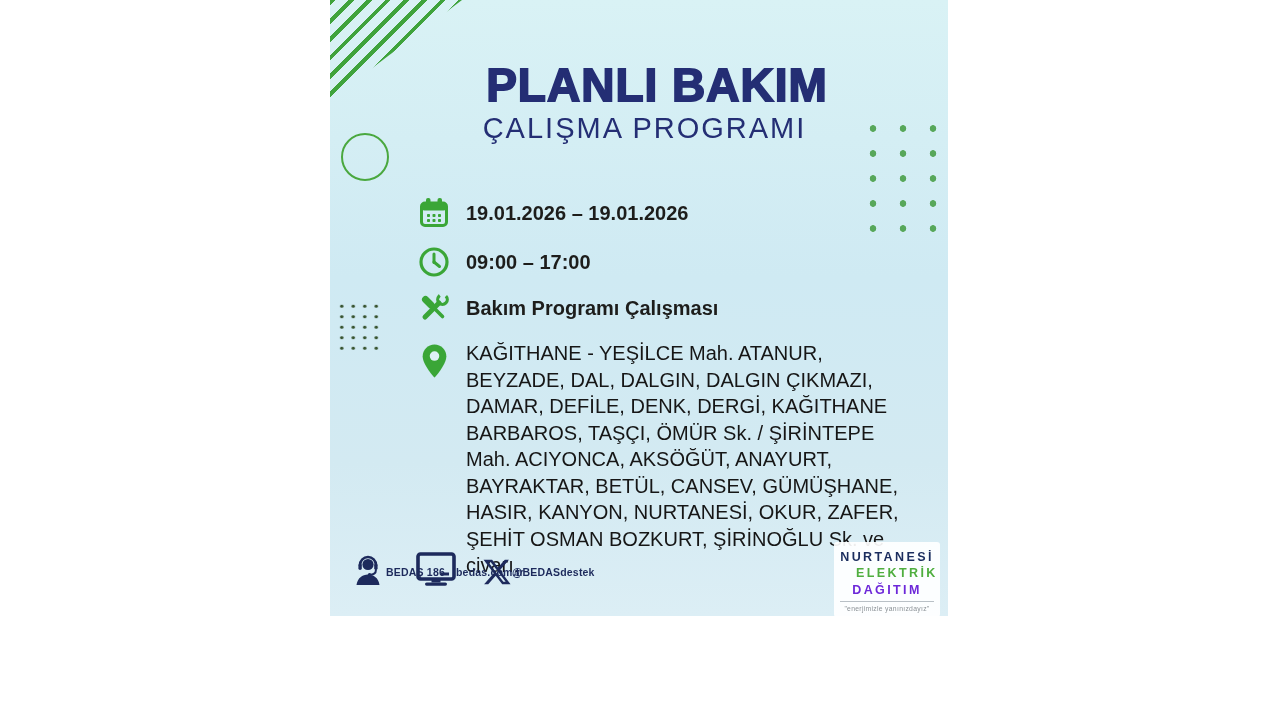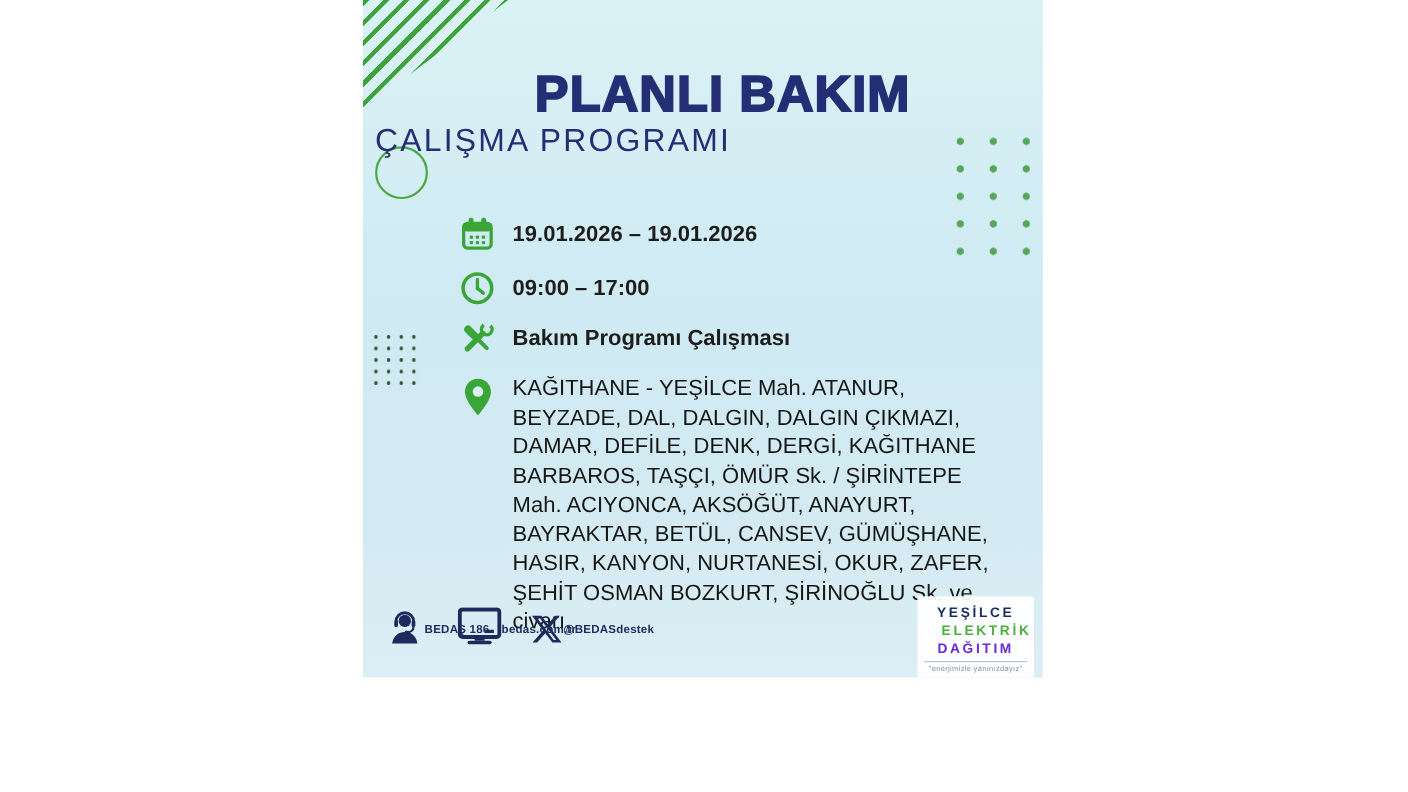--- a/index.html
+++ b/index.html
@@ -33,21 +33,21 @@
     background-size:11.5px 10.5px;
   }
 
   
   .title {
     position:absolute; left:0; right:0; top:58px; text-align:center;
     font-size:46px; font-weight:700; letter-spacing:1px;
     color:#242e74;margin-left:36px; -webkit-text-stroke:1.8px #242e74;
   }
   .subtitle {
-    position:absolute; left:0; right:0; top:112px; text-align:left;
+    position:absolute; left:0; right:0; top:112px; text-align:center;
     font-size:29px; font-weight:500; letter-spacing:2px; color:#242e74;padding-left:11px;
   }
 
   
   .detail { position:absolute; left:86px; display:flex; gap:14px; align-items:center; }
   .detail .icon-col { width:36px; display:flex; justify-content:center; flex:0 0 36px; }
   .detail-text { font-size:20px; font-weight:600; color:#1d1d1b; white-space:nowrap; }
   .row-date { top:197px; }
   .row-time { top:246px; }
   .row-work { top:291px;text-align:right; }
@@ -172,20 +172,20 @@
           <rect x="2" y="2" width="36" height="25" rx="2.5" fill="none" stroke="#1d2a5c" stroke-width="3.6"></rect>
           <rect x="25" y="20.5" width="8" height="3" fill="#1d2a5c"></rect>
           <rect x="15.5" y="27" width="9" height="3.5" fill="#1d2a5c"></rect>
           <rect x="9" y="30.5" width="22" height="3.2" rx="1.6" fill="#1d2a5c"></rect>
         </svg>
       </span>
       <span class="clabel">bedas.com.tr</span>
     </div>
 
     <div class="logo-plate">
-      <div class="logo-line logo-l1">YEŞİLCE</div>
+      <div class="logo-line logo-l1">NURTANESİ</div>
       <div class="logo-line logo-l2">ELEKTRİK</div>
       <div class="logo-line logo-l3">DAĞITIM</div>
       <div class="logo-tag">"enerjimizle yanınızdayız"</div>
     </div>
 
   </div>
 </div>
 
 </body></html>

